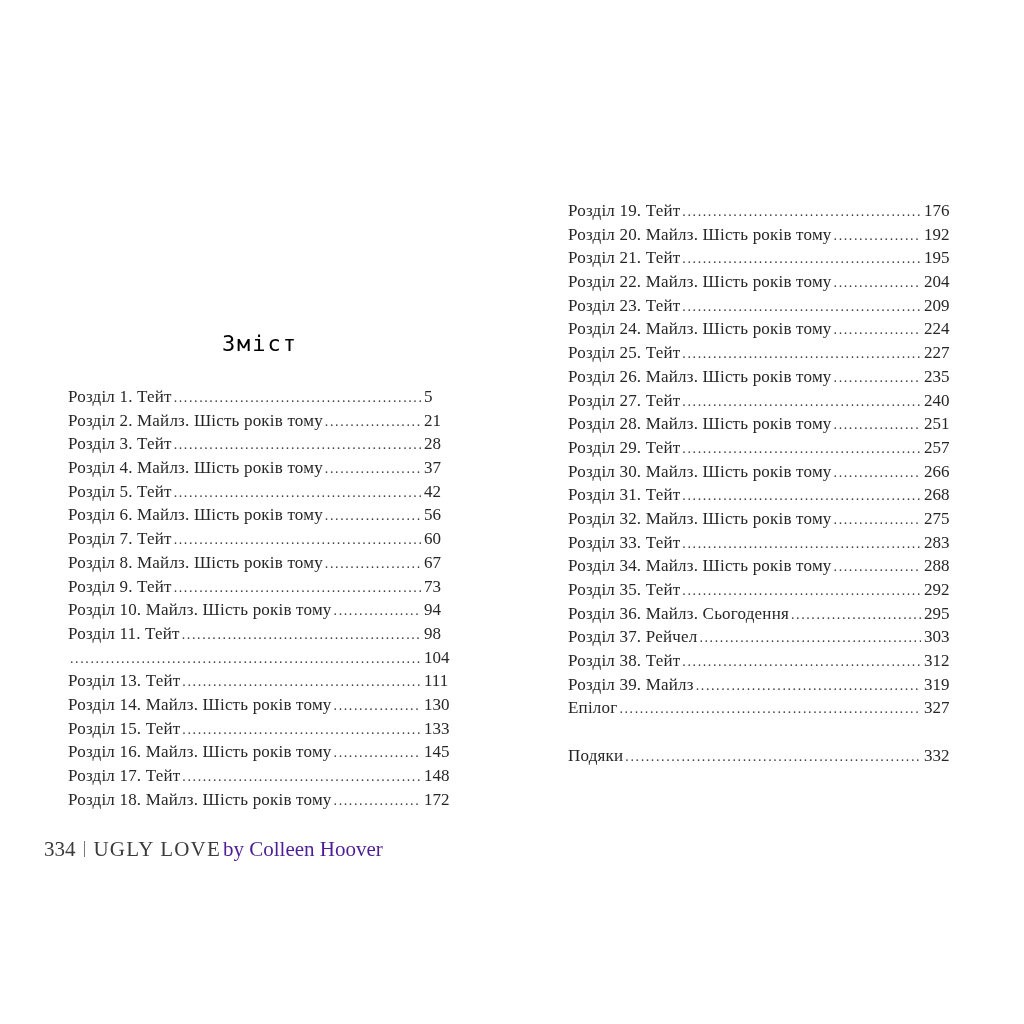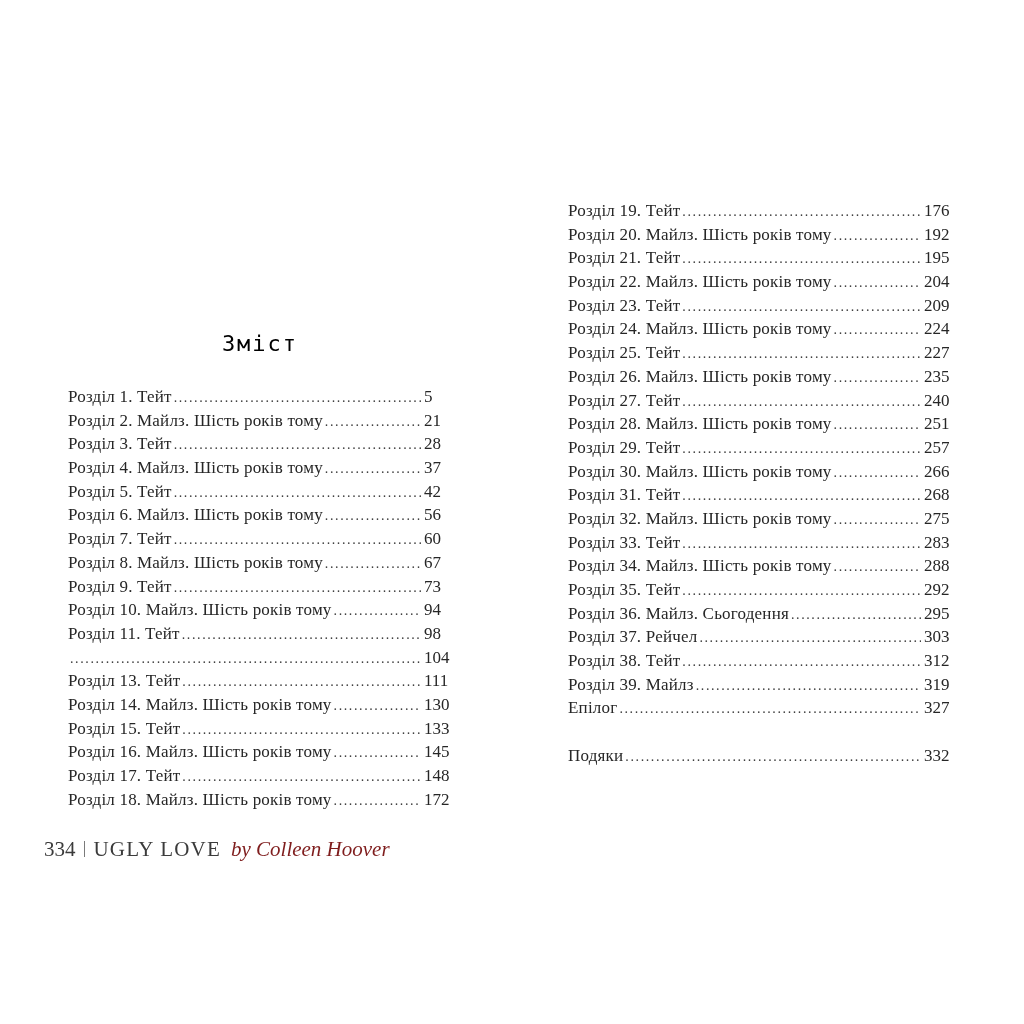--- a/index.html
+++ b/index.html
@@ -82,23 +82,22 @@
     display: inline-block;
     width: 1px;
     height: 16px;
     background: #7a7a7a;
     margin: 0 9px 0 8px;
   }
   .footer .book {
     letter-spacing: 1.2px;
   }
   .footer .byline {
-    font-style: italic;
-    margin-left: 10px;
-    color: #7f1d1d;
+    margin-left: 2px;
+    color: #4c1d95;
   }
 </style>
 </head>
 <body>
 
 <div class="page">
 
   <h1 class="toc-heading">Зміст</h1>
 
   <div class="col col-left">

